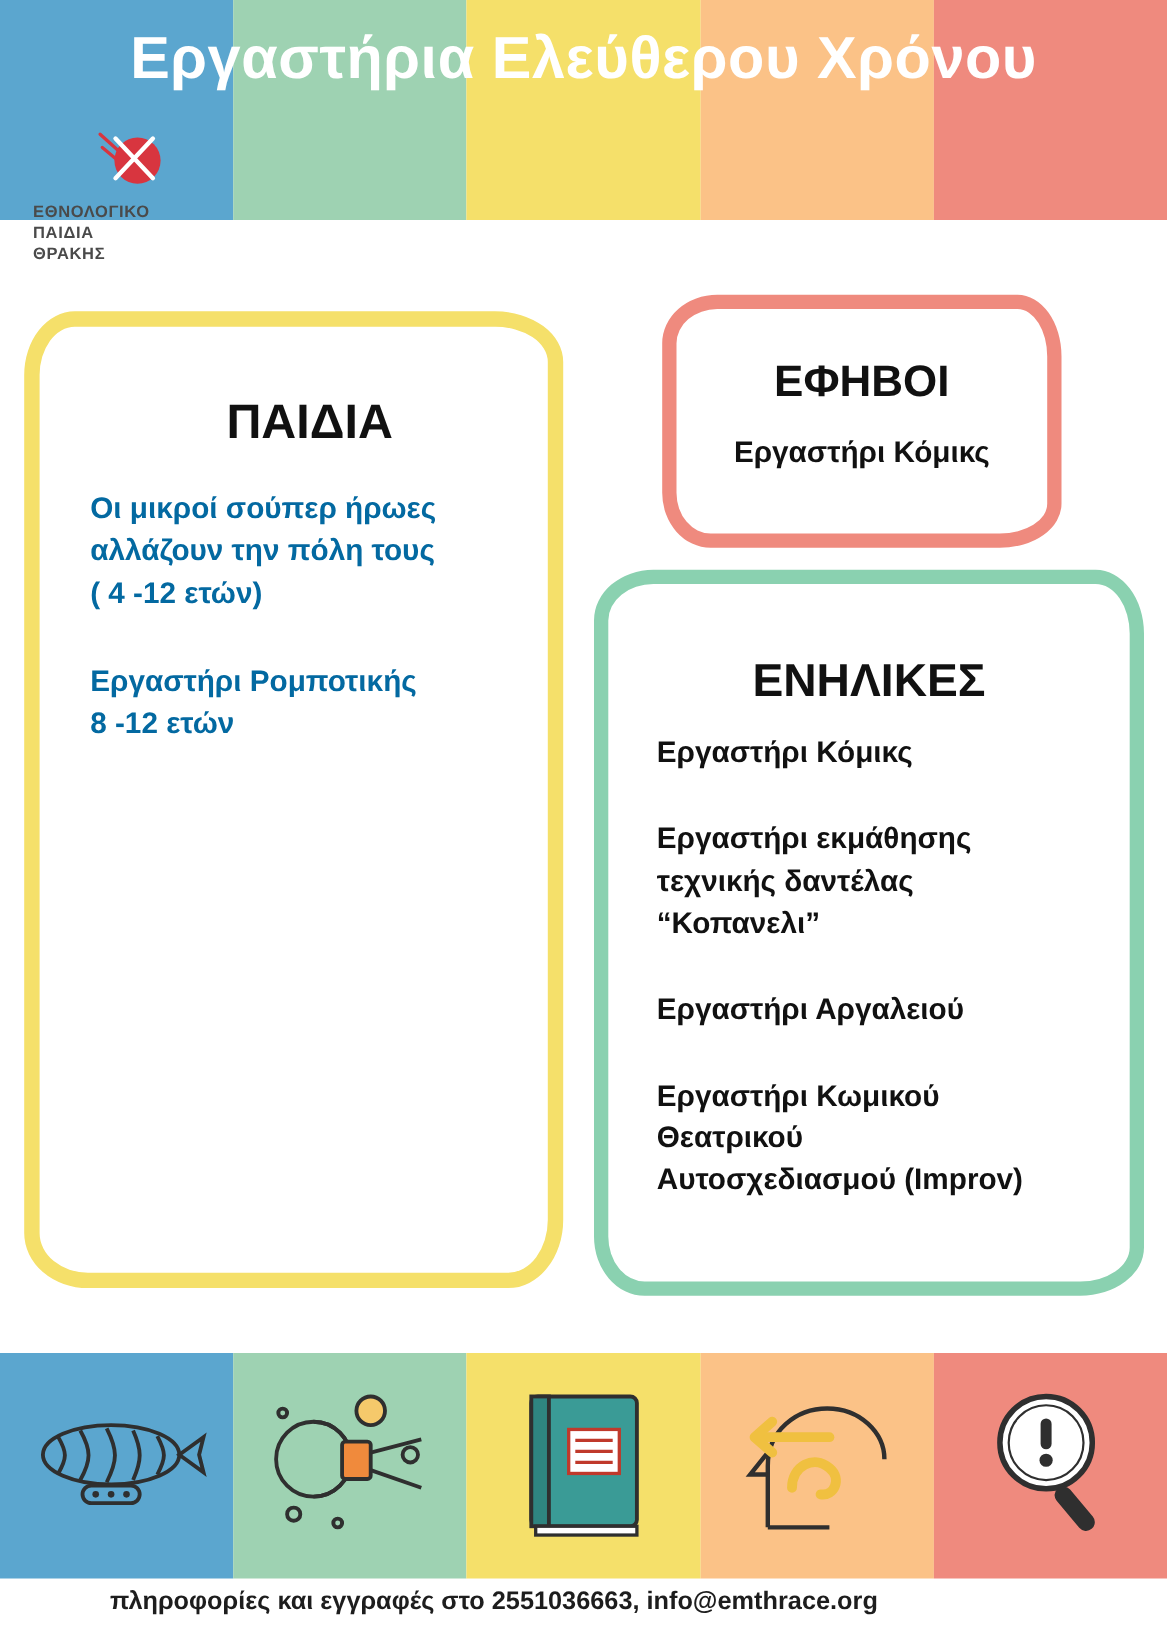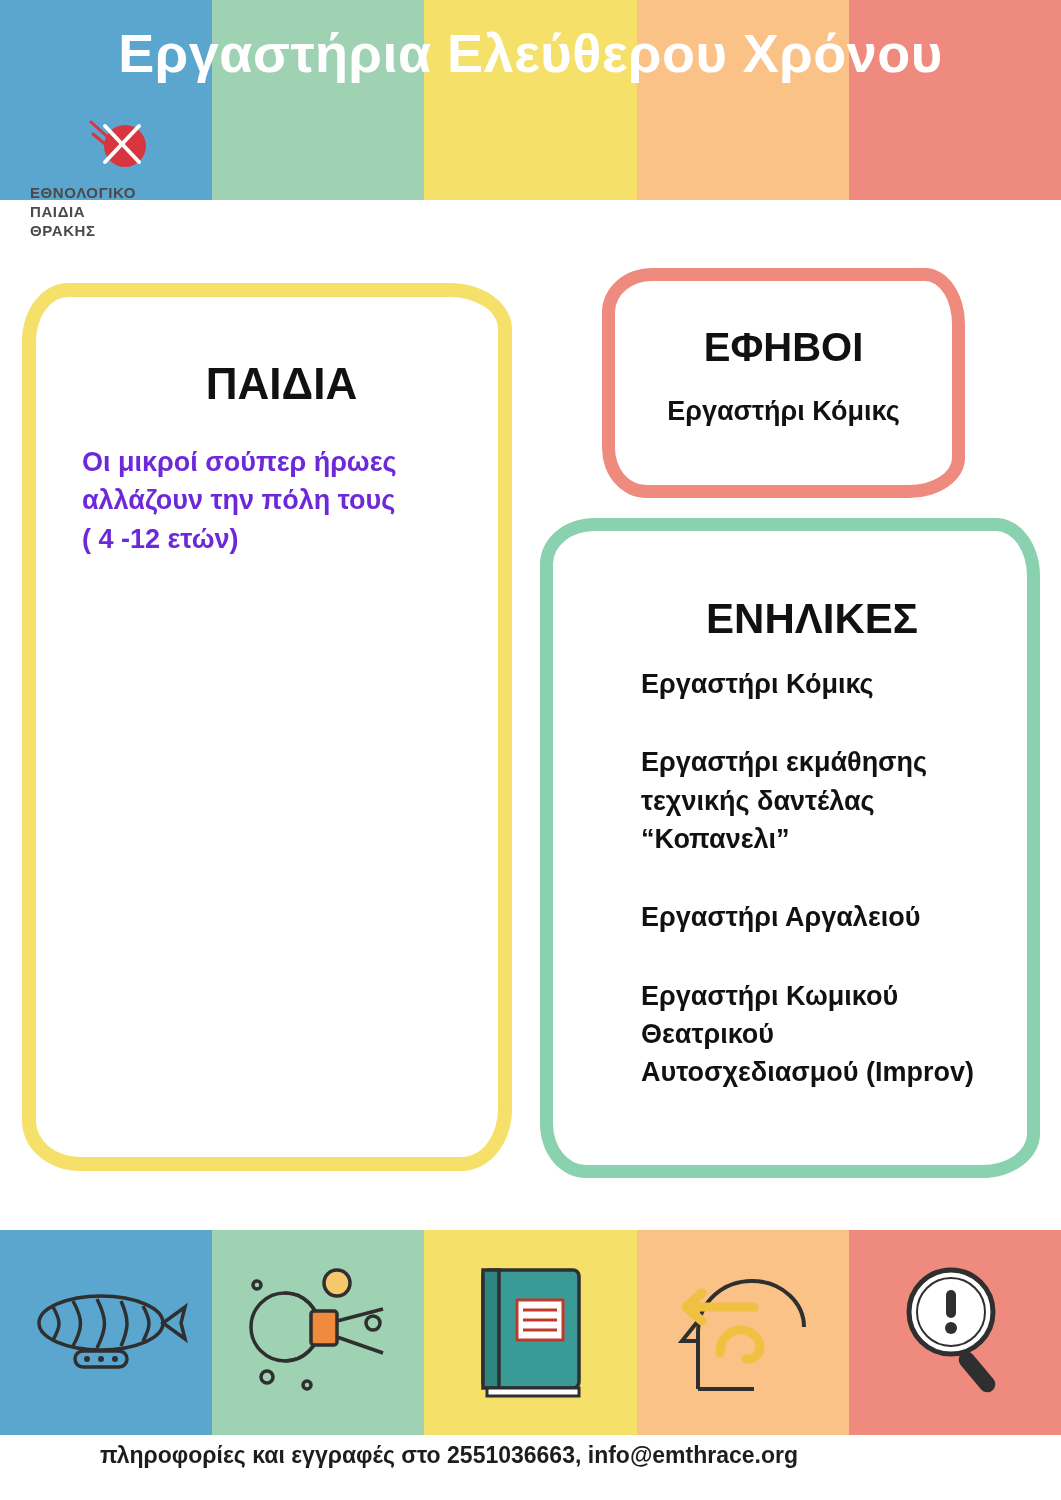--- a/index.html
+++ b/index.html
@@ -100,21 +100,20 @@
     border: 13px solid #ef8a7e;
     border-radius: 50px 40px 56px 44px / 44px 56px 40px 50px;
   }
   .box-adults {
     left: 540px;
     top: 518px;
     width: 500px;
     height: 660px;
     border: 13px solid #8ad1b0;
     border-radius: 54px 44px 58px 46px / 46px 58px 44px 54px;
-    padding-left: 44px;
   }
 
   .box-title {
     text-align: center;
     font-weight: bold;
     color: #111111;
   }
   .box-kids .box-title { font-size: 44px; margin-top: 62px; padding-left: 29px; }
   .box-teens .box-title { font-size: 40px; margin-top: 44px; }
   .box-adults .box-title { font-size: 42px; margin-top: 64px; }
@@ -128,21 +127,21 @@
   }
 
   .kid-list {
     margin: 34px 0 0 0;
     padding: 0 22px 0 46px;
     list-style: none;
   }
   .kid-list li {
     font-size: 27px;
     font-weight: bold;
-    color: #6d28d9;
+    color: #0369a1;
     line-height: 1.42;
     margin-bottom: 42px;
     white-space: pre-line;
   }
   .kid-list li.indent { padding-left: 16px; }
 
   .adult-list {
     margin: 22px 0 0 0;
     padding: 0 20px 0 44px;
     list-style: none;
@@ -211,20 +210,22 @@
     <div>ΘΡΑΚΗΣ</div>
   </div>
 </div>
 
 <div class="box box-kids">
   <div class="box-title">ΠΑΙΔΙΑ</div>
   <ul class="kid-list">
     <li>Οι μικροί σούπερ ήρωες
 αλλάζουν την πόλη τους
 ( 4 -12 ετών)</li>
+    <li>Εργαστήρι Ρομποτικής
+8 -12 ετών</li>
   </ul>
 </div>
 
 <div class="box box-teens">
   <div class="box-title">ΕΦΗΒΟΙ</div>
   <div class="sub">Εργαστήρι Κόμικς</div>
 </div>
 
 <div class="box box-adults">
   <div class="box-title">ΕΝΗΛΙΚΕΣ</div>

